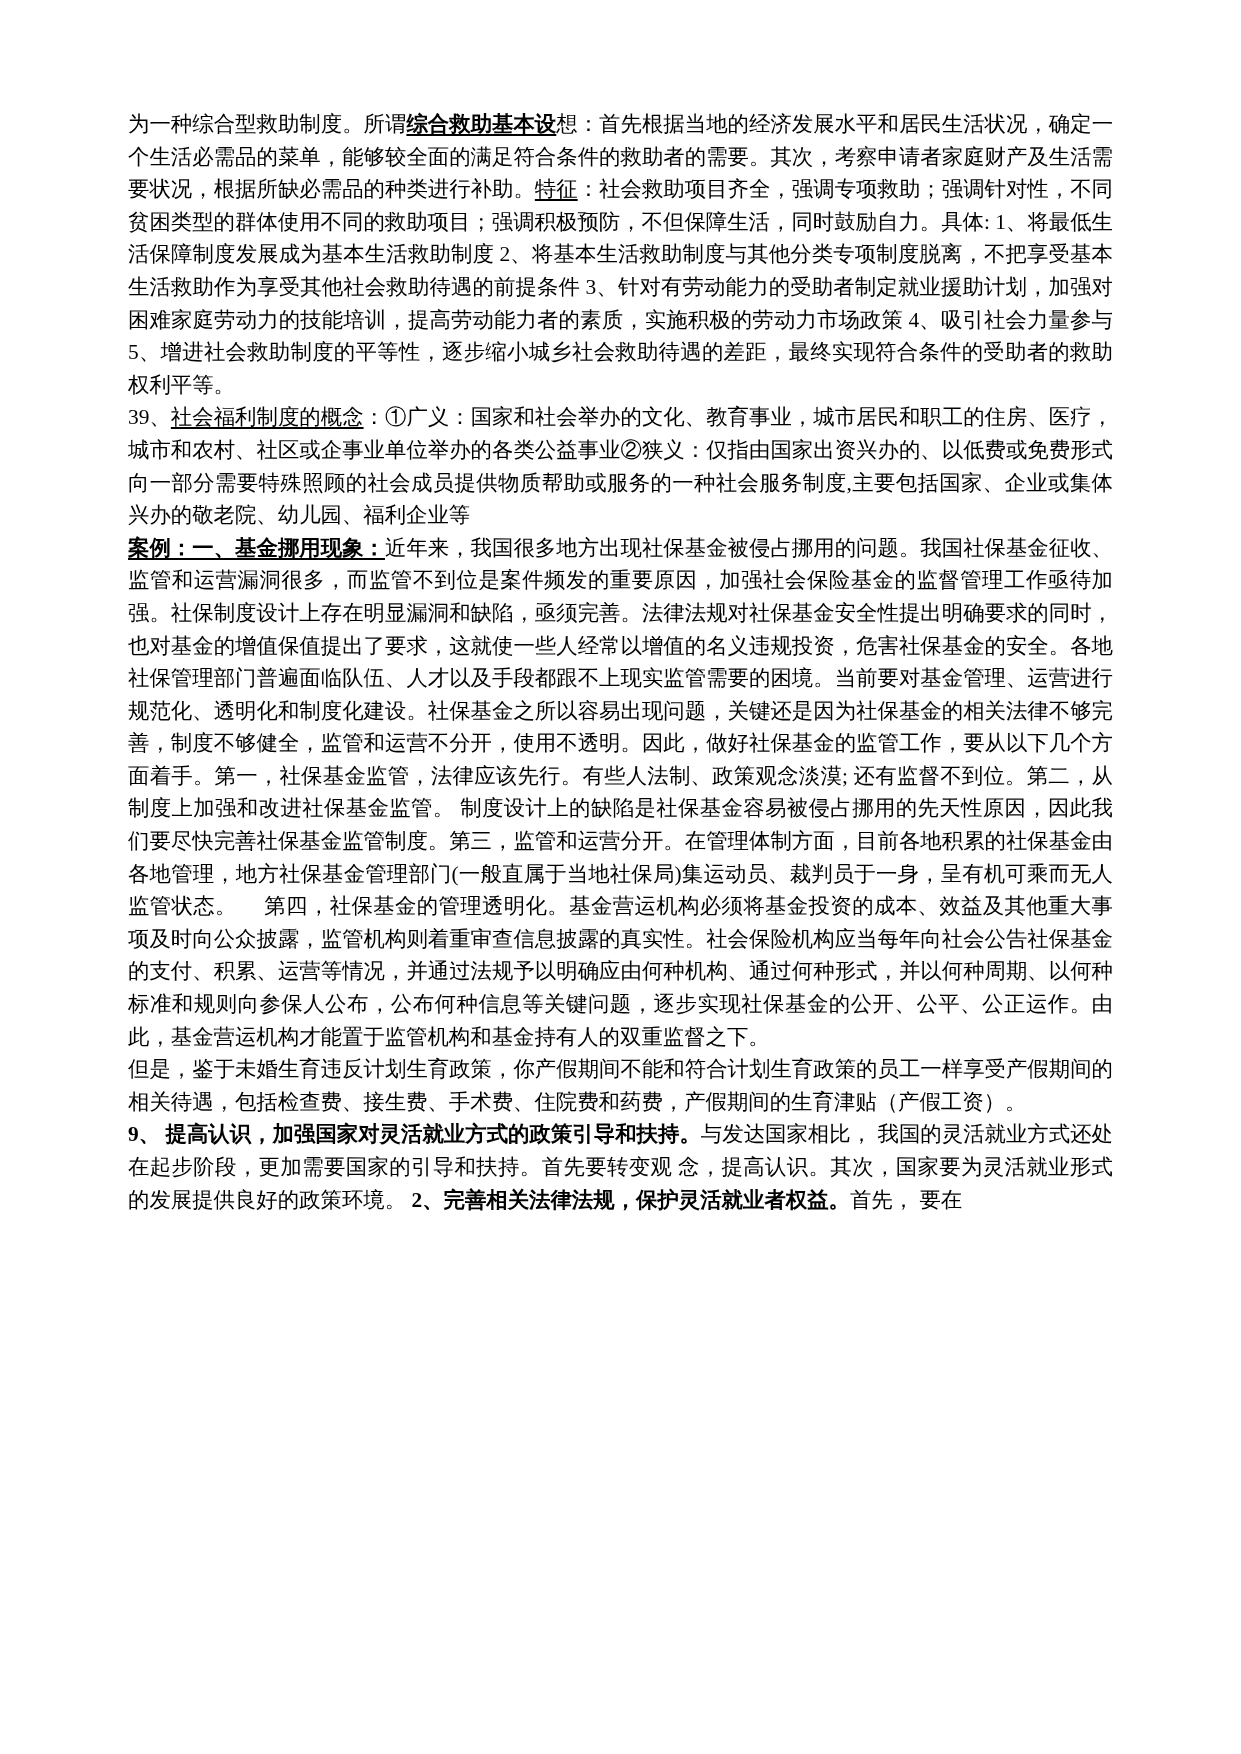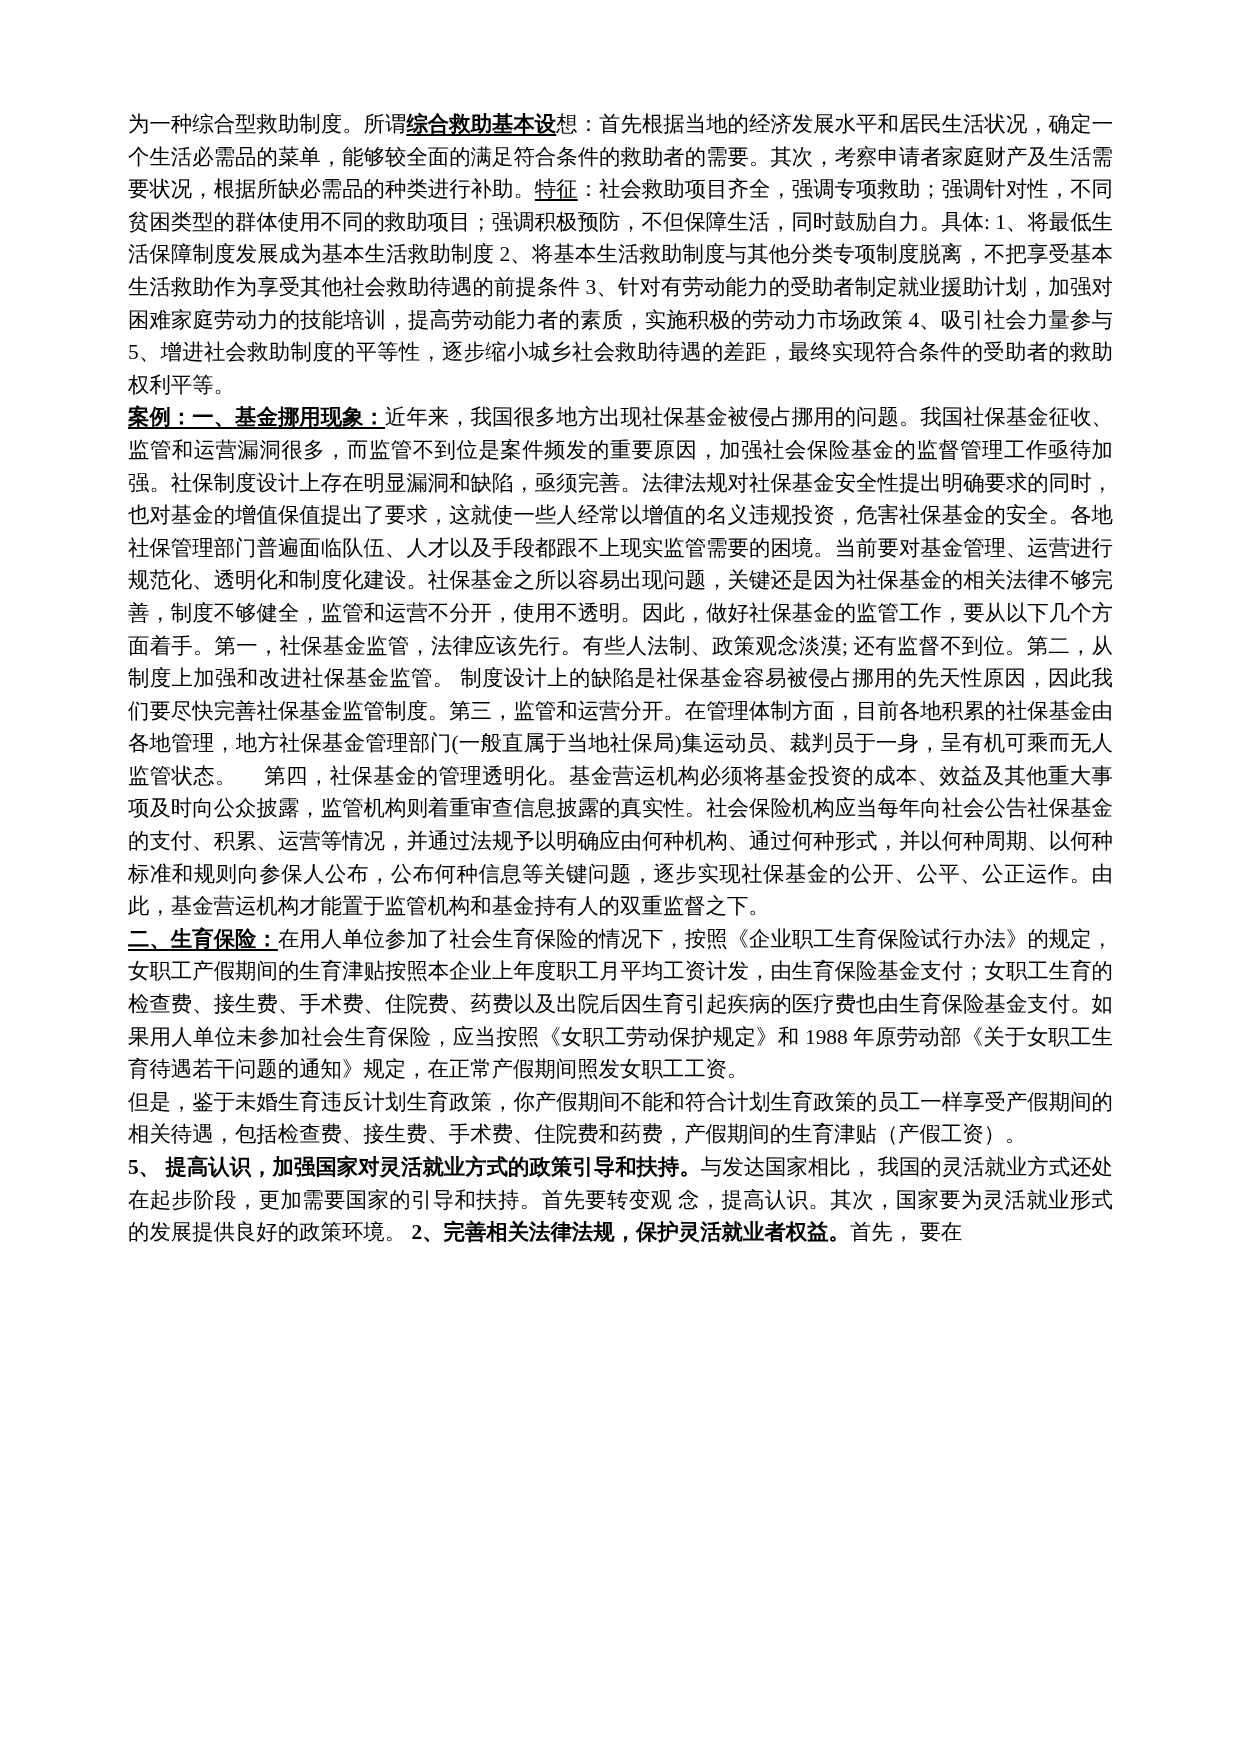--- a/index.html
+++ b/index.html
@@ -35,18 +35,18 @@
   }
   .b { font-weight: bold; }
   .u { text-decoration: underline; text-underline-offset: 3px; text-decoration-thickness: 1.5px; }
 </style>
 </head>
 <body>
 
 <div class="page" style="background: rgb(255, 255, 255); color: rgb(0, 0, 0);">
   <div class="doc-body">
       <p class="para"><span>为一种综合型救助制度。所谓</span><span class="b u">综合救助基本设</span><span>想：首先根据当地的经济发展水平和居民生活状况，确定一个生活必需品的菜单，能够较全面的满足符合条件的救助者的需要。其次，考察申请者家庭财产及生活需要状况，根据所缺必需品的种类进行补助。</span><span class="u">特征</span><span>：社会救助项目齐全，强调专项救助；强调针对性，不同贫困类型的群体使用不同的救助项目；强调积极预防，不但保障生活，同时鼓励自力。具体: 1、将最低生活保障制度发展成为基本生活救助制度 2、将基本生活救助制度与其他分类专项制度脱离，不把享受基本生活救助作为享受其他社会救助待遇的前提条件 3、针对有劳动能力的受助者制定就业援助计划，加强对困难家庭劳动力的技能培训，提高劳动能力者的素质，实施积极的劳动力市场政策 4、吸引社会力量参与 5、增进社会救助制度的平等性，逐步缩小城乡社会救助待遇的差距，最终实现符合条件的受助者的救助权利平等。</span></p>
+      <p class="para"><span>39、</span><span class="u">社会福利制度的概念</span><span>：①广义：国家和社会举办的文化、教育事业，城市居民和职工的住房、医疗，城市和农村、社区或企事业单位举办的各类公益事业②狭义：仅指由国家出资兴办的、以低费或免费形式向一部分需要特殊照顾的社会成员提供物质帮助或服务的一种社会服务制度,主要包括国家、企业或集体兴办的敬老院、幼儿园、福利企业等</span></p>
       <p class="para"><span class="b u">案例：一、基金挪用现象：</span><span>近年来，我国很多地方出现社保基金被侵占挪用的问题。我国社保基金征收、监管和运营漏洞很多，而监管不到位是案件频发的重要原因，加强社会保险基金的监督管理工作亟待加强。社保制度设计上存在明显漏洞和缺陷，亟须完善。法律法规对社保基金安全性提出明确要求的同时，也对基金的增值保值提出了要求，这就使一些人经常以增值的名义违规投资，危害社保基金的安全。各地社保管理部门普遍面临队伍、人才以及手段都跟不上现实监管需要的困境。当前要对基金管理、运营进行规范化、透明化和制度化建设。社保基金之所以容易出现问题，关键还是因为社保基金的相关法律不够完善，制度不够健全，监管和运营不分开，使用不透明。因此，做好社保基金的监管工作，要从以下几个方面着手。第一，社保基金监管，法律应该先行。有些人法制、政策观念淡漠; 还有监督不到位。第二，从制度上加强和改进社保基金监管。 制度设计上的缺陷是社保基金容易被侵占挪用的先天性原因，因此我们要尽快完善社保基金监管制度。第三，监管和运营分开。在管理体制方面，目前各地积累的社保基金由各地管理，地方社保基金管理部门(一般直属于当地社保局)集运动员、裁判员于一身，呈有机可乘而无人监管状态。　 第四，社保基金的管理透明化。基金营运机构必须将基金投资的成本、效益及其他重大事项及时向公众披露，监管机构则着重审查信息披露的真实性。社会保险机构应当每年向社会公告社保基金的支付、积累、运营等情况，并通过法规予以明确应由何种机构、通过何种形式，并以何种周期、以何种标准和规则向参保人公布，公布何种信息等关键问题，逐步实现社保基金的公开、公平、公正运作。由此，基金营运机构才能置于监管机构和基金持有人的双重监督之下。</span></p>
-      <p class="para"><span class="b u">二、生育保险：</span><span>在用人单位参加了社会生育保险的情况下，按照《企业职工生育保险试行办法》的规定，女职工产假期间的生育津贴按照本企业上年度职工月平均工资计发，由生育保险基金支付；女职工生育的检查费、接生费、手术费、住院费、药费以及出院后因生育引起疾病的医疗费也由生育保险基金支付。如果用人单位未参加社会生育保险，应当按照《女职工劳动保护规定》和 1988 年原劳动部《关于女职工生育待遇若干问题的通知》规定，在正常产假期间照发女职工工资。</span></p>
       <p class="para"><span>但是，鉴于未婚生育违反计划生育政策，你产假期间不能和符合计划生育政策的员工一样享受产假期间的相关待遇，包括检查费、接生费、手术费、住院费和药费，产假期间的生育津贴（产假工资）。</span></p>
-      <p class="para"><span class="b">5、 提高认识，加强国家对灵活就业方式的政策引导和扶持。</span><span>与发达国家相比， 我国的灵活就业方式还处在起步阶段，更加需要国家的引导和扶持。首先要转变观 念，提高认识。其次，国家要为灵活就业形式的发展提供良好的政策环境。 </span><span class="b">2、完善相关法律法规，保护灵活就业者权益。</span><span>首先， 要在</span></p>
+      <p class="para"><span class="b">9、 提高认识，加强国家对灵活就业方式的政策引导和扶持。</span><span>与发达国家相比， 我国的灵活就业方式还处在起步阶段，更加需要国家的引导和扶持。首先要转变观 念，提高认识。其次，国家要为灵活就业形式的发展提供良好的政策环境。 </span><span class="b">2、完善相关法律法规，保护灵活就业者权益。</span><span>首先， 要在</span></p>
     </div>
 </div>
 
 </body></html>

